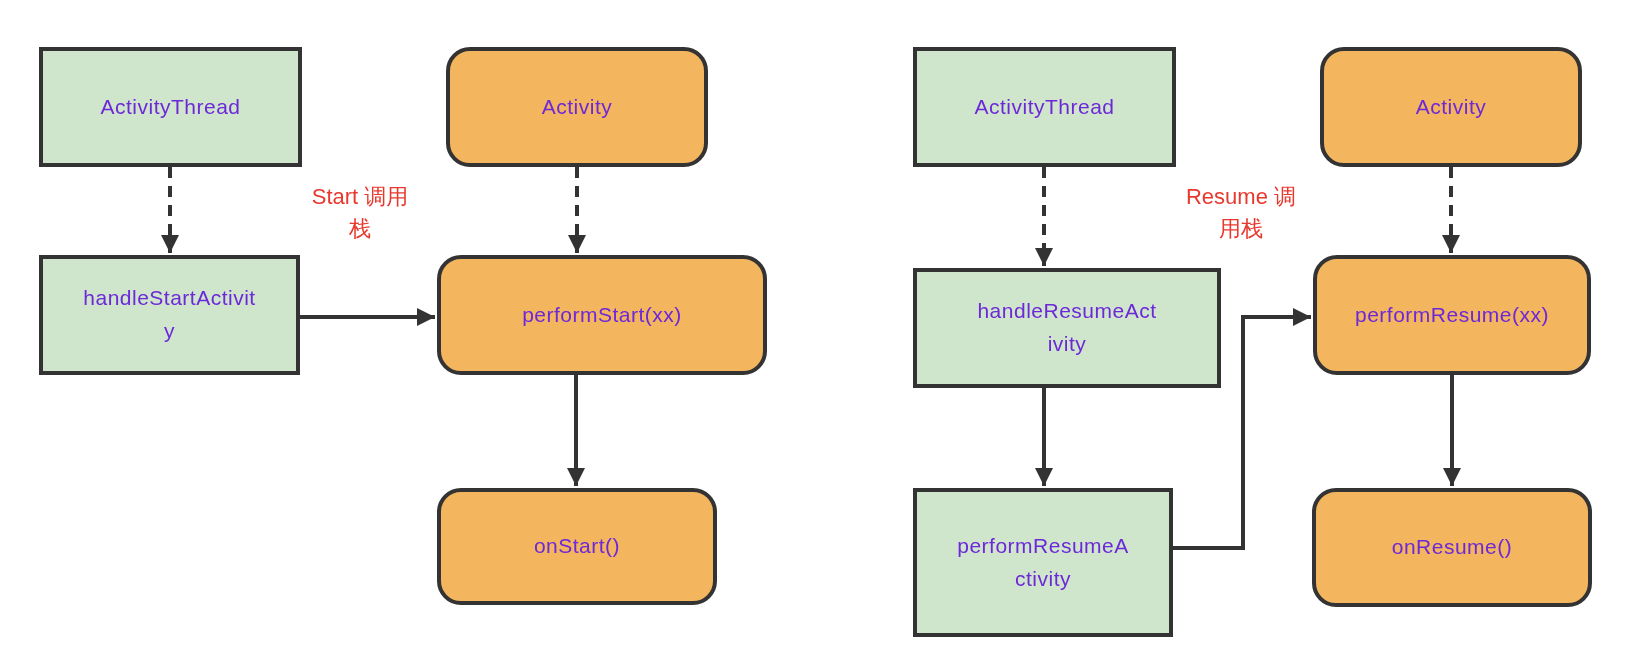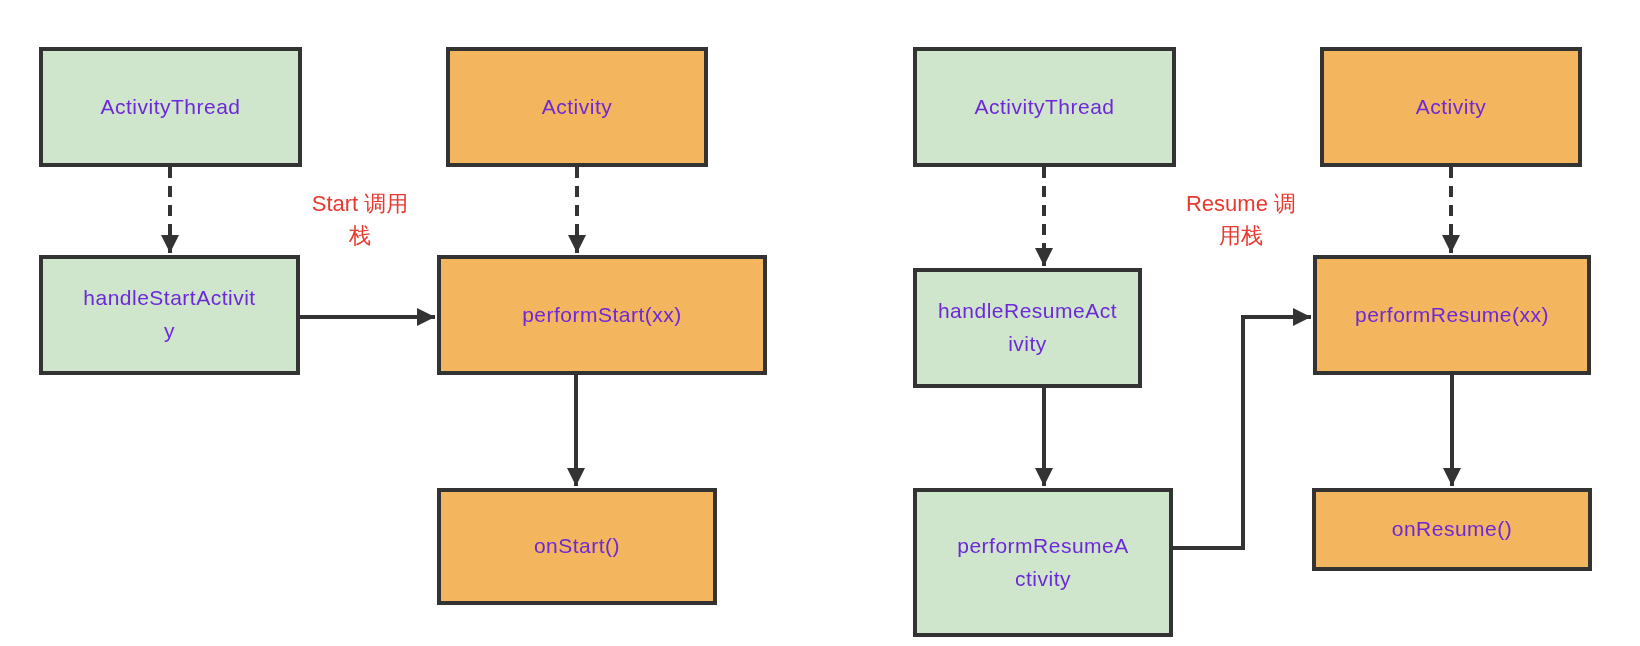--- a/index.html
+++ b/index.html
@@ -17,29 +17,28 @@
     border:4px solid #333333;
     display:flex;align-items:center;justify-content:center;
     text-align:center;
     font-size:21px;
     color:#6d28d9;
     letter-spacing:0.5px;
     white-space:pre-line;
     line-height:1.55;
   }
   .green{background:#cfe6cc;}
-  .orange{background:#f3b55d;}
+  .orange{background:#f3b55d;border-radius:24px;}
   .caption{
     position:absolute;
     color:#e8392e;
     font-size:22px;
     line-height:1.45;
     text-align:center;
     white-space:pre-line;
-    margin-top:7px;
   }
 </style>
 </head>
 <body>
 
 <div class="stage">
 
   <svg class="arrows" viewBox="0 0 1640 646">
     <defs>
       <marker id="ah" markerUnits="userSpaceOnUse" markerWidth="24" markerHeight="24" refX="20" refY="11" orient="auto">
@@ -73,23 +72,23 @@
 
   <div class="node orange" style="left:437px;top:488px;width:280px;height:117px;">onStart()</div>
 
   <div class="node green" style="left:913px;top:47px;width:263px;height:120px;">ActivityThread</div>
 
   <div class="node orange" style="left:1320px;top:47px;width:262px;height:120px;">Activity</div>
 
   <div class="caption" style="left:1155px;top:181px;width:172px;">Resume 调
 用栈</div>
 
-  <div class="node green" style="left:913px;top:268px;width:229px;height:120px;">handleResumeAct
+  <div class="node green" style="left:913px;top:268px;width:308px;height:120px;">handleResumeAct
 ivity</div>
 
   <div class="node orange" style="left:1313px;top:255px;width:278px;height:120px;">performResume(xx)</div>
 
   <div class="node green" style="left:913px;top:488px;width:260px;height:149px;">performResumeA
 ctivity</div>
 
-  <div class="node orange" style="left:1312px;top:488px;width:280px;height:83px;">onResume()</div>
+  <div class="node orange" style="left:1312px;top:488px;width:280px;height:119px;">onResume()</div>
 
 </div>
 
 </body></html>

